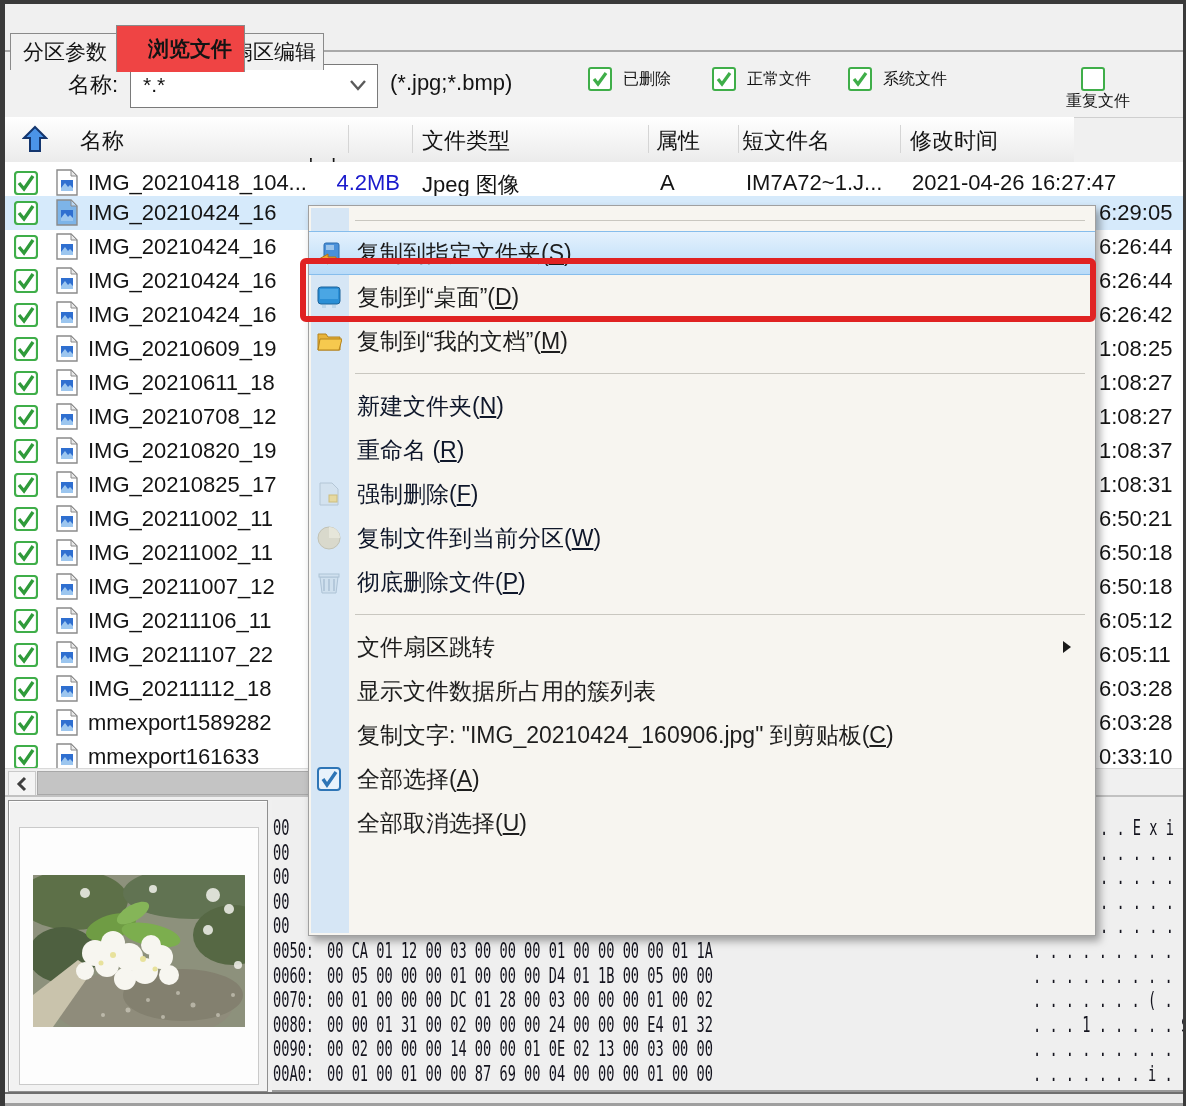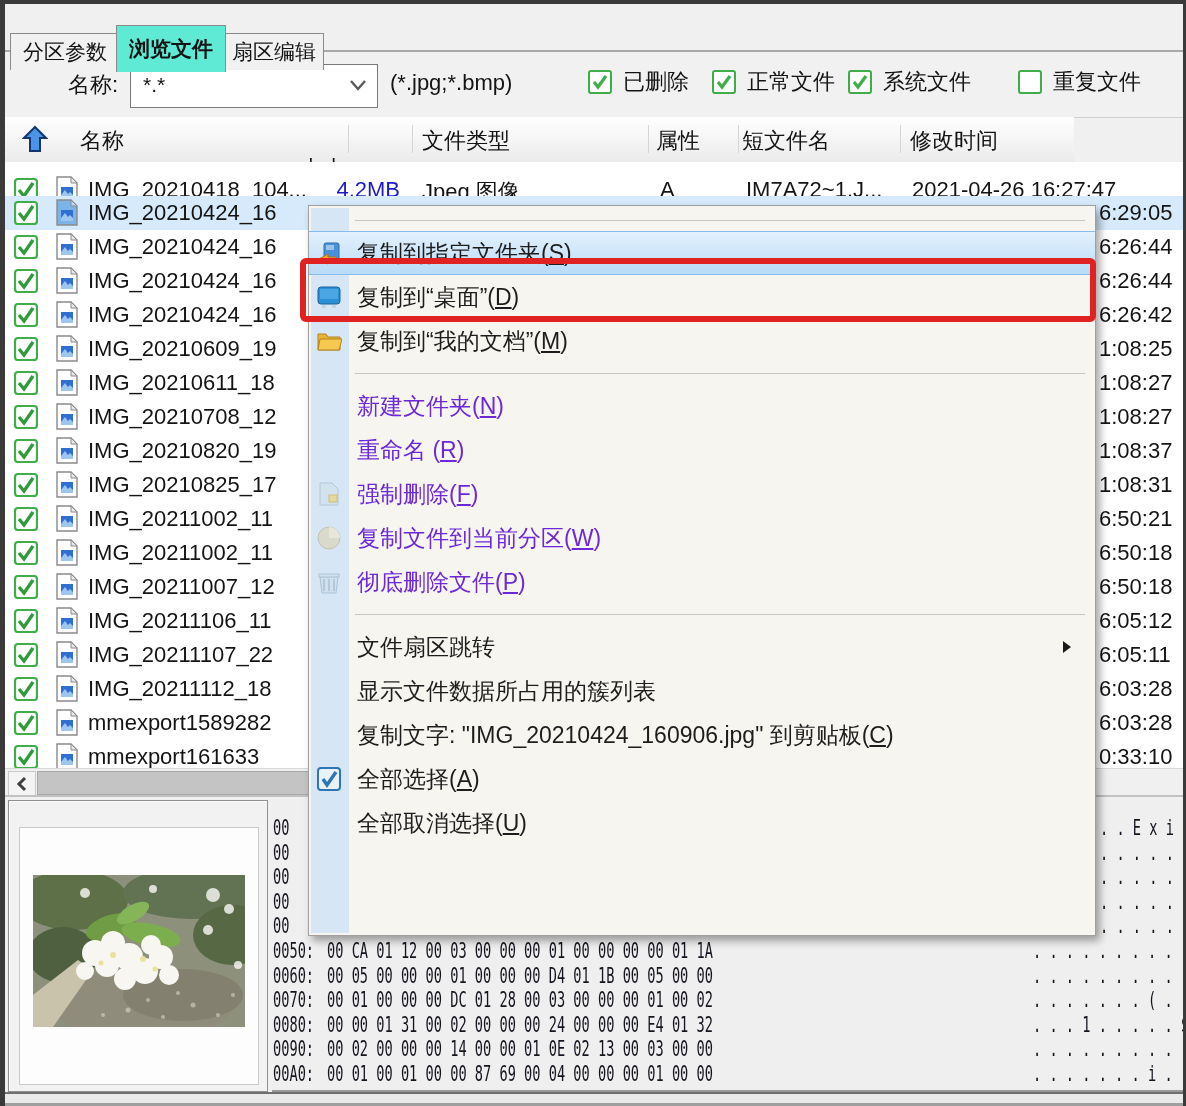--- a/index.html
+++ b/index.html
@@ -5,32 +5,32 @@
   html,body{margin:0;padding:0;}
   body{width:1186px;height:1106px;position:relative;overflow:hidden;background:#f0f0f0;
        font-family:"Liberation Sans","DejaVu Sans",sans-serif;color:#141414;}
   .abs{position:absolute;}
   
   .edge{background:#3a3a3a;z-index:90;}
   
   .tabstrip-line{left:0;top:50px;width:1186px;height:2px;background:#a9a9a9;}
   .tab{top:14px;height:36px;background:#f1f1f1;border:1px solid #8a8a8a;border-bottom:none;
        display:flex;align-items:center;justify-content:center;font-size:21px;z-index:5;margin-top:19px;}
-  .tab.active{top:6px;height:46px;background:#5eead4;font-weight:bold;z-index:6;}
+  .tab.active{top:6px;height:46px;background:#ef4444;font-weight:bold;z-index:6;padding-left:19px;}
   
   .filterbar{left:0;top:52px;width:1186px;height:65px;background:#f1f1f1;border-bottom:1px solid #cfcfcf;}
   .flabel{font-size:22px;}
   .combo{left:130px;top:12px;width:246px;height:42px;background:#fff;border:1px solid #7a7a7a;}
   .combo .val{position:absolute;left:12px;top:8px;font-size:21px;}
   .combo .chev{position:absolute;right:8px;top:12px;}
   .hint{left:390px;top:18px;font-size:22px;}
   .ckgroup{top:15px;display:flex;align-items:center;}
   .ckbox{width:24px;height:24px;background:#fff;border:2px solid #3fae49;border-radius:3px;position:relative;box-sizing:border-box;}
   .ckbox.unchecked{border-color:#3fae49;}
-  .cklabel{font-size:22px;margin-left:11px;}
+  .cklabel{font-size:16px;margin-left:11px;}
   
   .theader{left:0;top:117px;width:1074px;height:45px;background:linear-gradient(#ffffff,#ebebeb);border-bottom:1px solid #c5c5c5;}
   .hcell{position:absolute;top:9px;font-size:22px;}
   .hsep{position:absolute;top:8px;width:1px;height:28px;background:#d5d5d5;}
   
   .flist{left:0;top:162px;width:1186px;height:606px;background:#ffffff;overflow:hidden;}
   .frow{position:absolute;left:0;width:1186px;height:34px;}
   .frow.selected{background:#d6eafb;}
   .fcell{position:absolute;top:4px;font-size:22px;white-space:nowrap;}
   .csize{left:300px;width:100px;text-align:right;color:#1a1acc;}
@@ -48,21 +48,21 @@
   .hexpanel{left:272px;top:800px;width:914px;height:290px;background:#efefef;border-bottom:2px solid #9a9a9a;overflow:hidden;font-family:"DejaVu Sans Mono","Liberation Mono",monospace;color:#14141e;}
   .hx{position:absolute;font-size:22px;transform:scaleX(0.62);transform-origin:left top;white-space:pre;}
   
   .statusbar{left:0;top:1092px;width:1186px;height:14px;background:#eaeaea;border-top:2px solid #6f6f6f;border-bottom:3px solid #9f9f9f;box-sizing:border-box;}
   
   .cmenu{left:308px;top:205px;width:788px;height:731px;background:#f7f5f0;border:1px solid #a0a0a0;
          box-shadow:4px 5px 8px rgba(0,0,0,.35);z-index:50;box-sizing:border-box;padding:4px 0;}
   .gutter{position:absolute;left:2px;top:2px;width:38px;height:725px;background:#d6e6f5;}
   .mitem{position:relative;height:44px;display:flex;align-items:center;font-size:23px;color:#1d1d1d;}
   .mitem .txt{margin-left:48px;white-space:nowrap;}
-  .mitem.disabled{color:#6d28d9;}
+  .mitem.disabled{color:#0f172a;}
   .mitem.hi{background:linear-gradient(#e4f1fd,#b9dbf8);border-top:1px solid #86bdec;border-bottom:1px solid #86bdec;box-sizing:border-box;}
   .msep{height:21px;position:relative;}
   .msep::after{content:"";position:absolute;left:46px;right:10px;top:10px;height:1px;background:#c9c7c0;}
   .micon{position:absolute;left:7px;top:9px;width:26px;height:26px;}
   .subarrow{position:absolute;right:22px;top:14px;}
   .mitem u{text-decoration:underline;}
   
   .redbox{left:300px;top:258px;width:796px;height:64px;border:6px solid #e02222;border-radius:6px;z-index:60;box-sizing:border-box;}
   svg{display:block;}
 </style>
@@ -109,21 +109,21 @@
         <span class="cklabel">正常文件</span>
       </div>
       <div class="abs ckgroup" style="left: 848px;">
         <span class="ckbox">
           <svg width="20" height="20" viewBox="0 0 20 20" style="position:absolute;left:0;top:0;">
             <polyline points="4,10 8,15 16,4" fill="none" stroke="#3fae49" stroke-width="3.2"></polyline>
           </svg>
         </span>
         <span class="cklabel">系统文件</span>
       </div>
-      <div class="abs ckgroup" style="left: 1018px;">
+      <div class="abs ckgroup" style="left: 1055px; flex-direction: column;">
         <span class="ckbox unchecked"></span>
         <span class="cklabel">重复文件</span>
       </div>
     </div>
 </div>
 
 <div class="abs theader">
   <span class="abs" style="left:22px;top:8px;">
     <svg width="26" height="28" viewBox="0 0 26 28">
         <path d="M13 2 L24 13 H18 V26 H8 V13 H2 Z" fill="#4b94e8" stroke="#14366e" stroke-width="2"></path>
@@ -136,21 +136,21 @@
   <span class="hcell" style="left:742px;">短文件名</span>
   <span class="hcell" style="left:910px;">修改时间</span>
   <span class="hsep" style="left:348px;"></span>
   <span class="hsep" style="left:412px;"></span>
   <span class="hsep" style="left:648px;"></span>
   <span class="hsep" style="left:738px;"></span>
   <span class="hsep" style="left:900px;"></span>
 </div>
 
 <div id="flist" class="abs flist">
-    <div class="frow" style="top: 11px; border-radius: 15px;">
+    <div class="frow" style="top: 4px; border-radius: 15px;">
       <span class="fcell" style="left: 14px; top: 5px;">
         <svg width="24" height="24" viewBox="0 0 24 24">
           <rect x="1" y="1" width="22" height="22" rx="3" fill="#ffffff" stroke="#3fae49" stroke-width="2.2"></rect>
           <polyline points="5,12 10,18 19,5" fill="none" stroke="#2f9b3a" stroke-width="3.4"></polyline>
         </svg>
       </span>
       <span class="fcell" style="left: 56px; top: 3px;">
         <svg width="22" height="27" viewBox="0 0 22 27">
           <path d="M1 1 H15 L21 7 V26 H1 Z" fill="#ffffff" stroke="#8a8a8a" stroke-width="1.4"></path>
           <path d="M15 1 L21 7 H15 Z" fill="#e8e8e8" stroke="#8a8a8a" stroke-width="1"></path>

